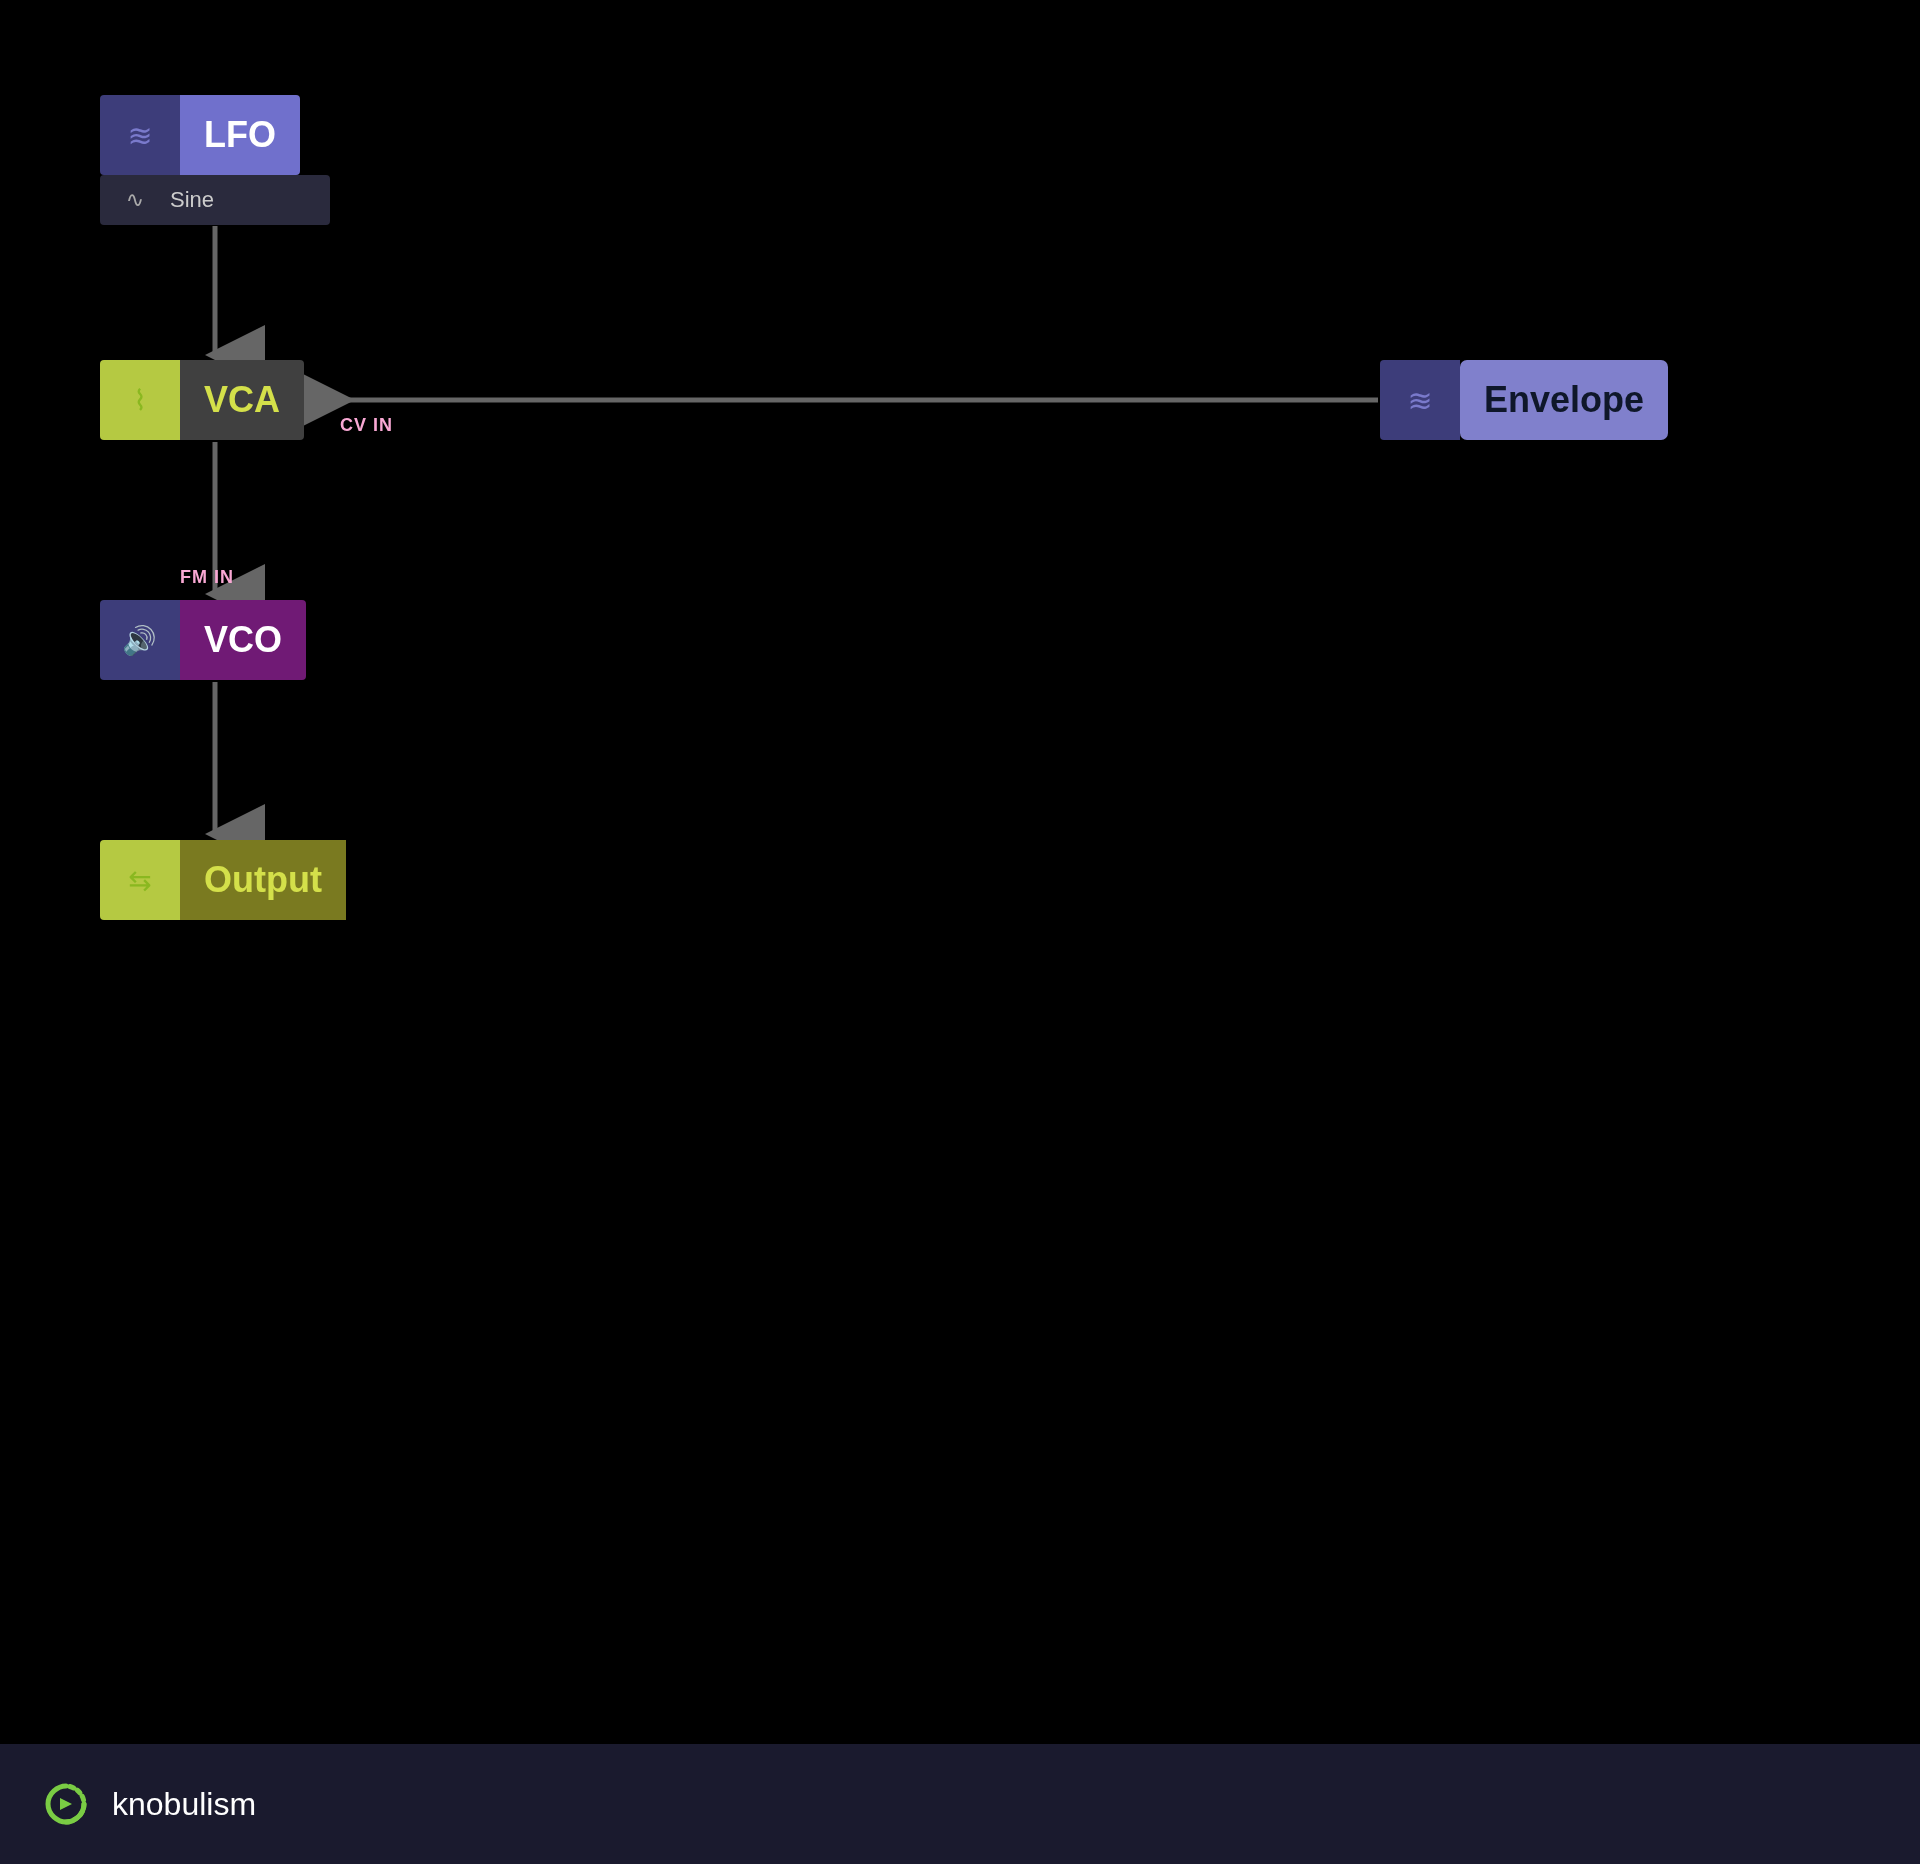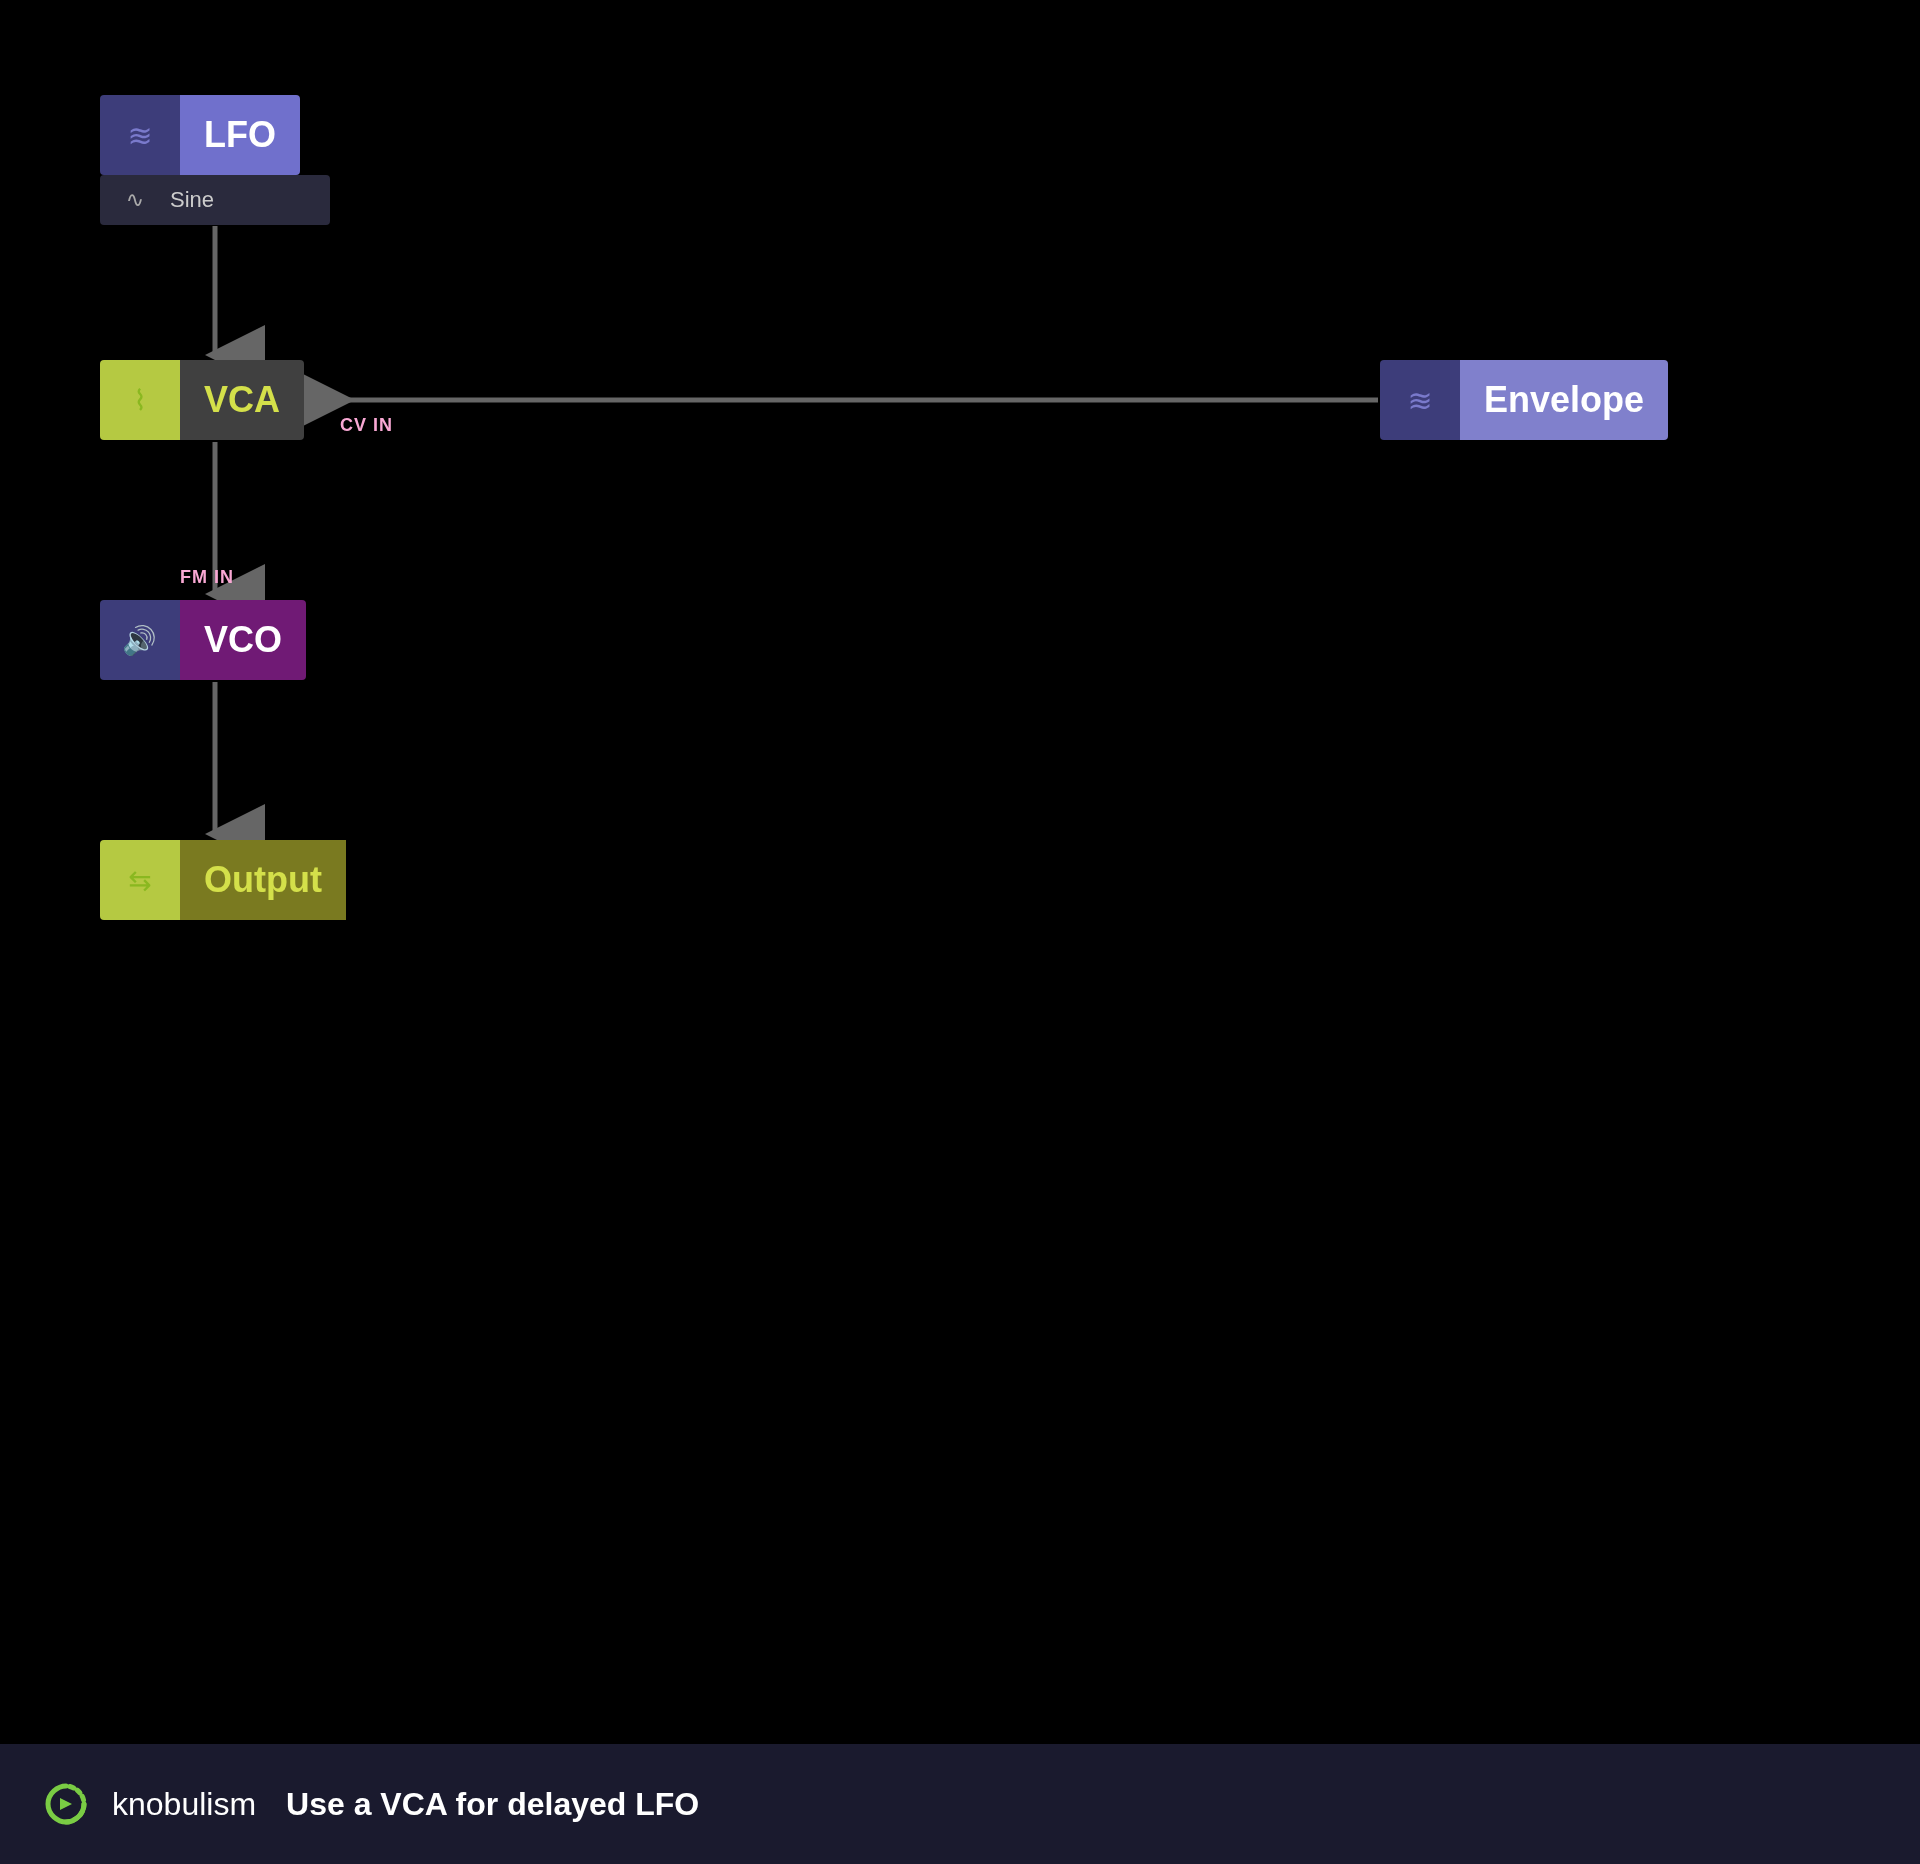--- a/index.html
+++ b/index.html
@@ -295,21 +295,21 @@
   </div>
 
   <div class="connection-label" id="cv-in-label">CV IN</div>
 
   <div class="connection-label" id="fm-in-label">FM IN</div>
 
   <div id="envelope-module" class="module">
     <div class="module-icon">
       <span class="wave-icon">≋</span>
     </div>
-    <div class="module-label" style="background:#8080cc; color:#ffffff;">Envelope</div>
+    <div class="module-label" style="background:#8080cc; color:#0f172a;border-radius:7px;">Envelope</div>
   </div>
 
   <div id="vco-module" class="module">
     <div class="module-icon">
       <span class="speaker-icon">🔊</span>
     </div>
     <div class="module-label">VCO</div>
   </div>
 
   <div id="output-module" class="module" style="width: 250px;">
@@ -323,14 +323,13 @@
 
 <div id="bottom-bar">
   <div id="logo-icon">
     <svg width="52" height="52" viewBox="0 0 52 52" fill="none" xmlns="http://www.w3.org/2000/svg">
       <path d="M26 8 C18 8, 8 15, 8 26 C8 37, 18 44, 26 44 C34 44, 44 37, 44 26" stroke="#7acc44" stroke-width="5" fill="none" stroke-linecap="round"></path>
       <path d="M26 44 C34 44, 44 37, 44 26 C44 15, 34 8, 26 8" stroke="#7acc44" stroke-width="5" fill="none" stroke-linecap="round" stroke-dasharray="4 4"></path>
       <polygon points="20,20 20,32 32,26" fill="#7acc44"></polygon>
     </svg>
   </div>
   <span id="brand-name">knobulism</span>
-  <span id="tagline">Use a VCA for delayed LFO</span>
 </div>
 
 </body></html>

